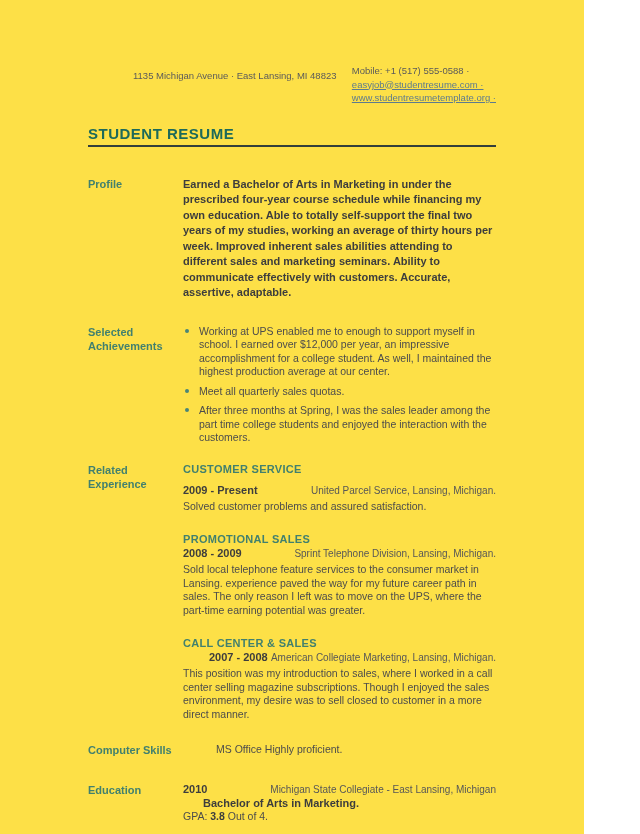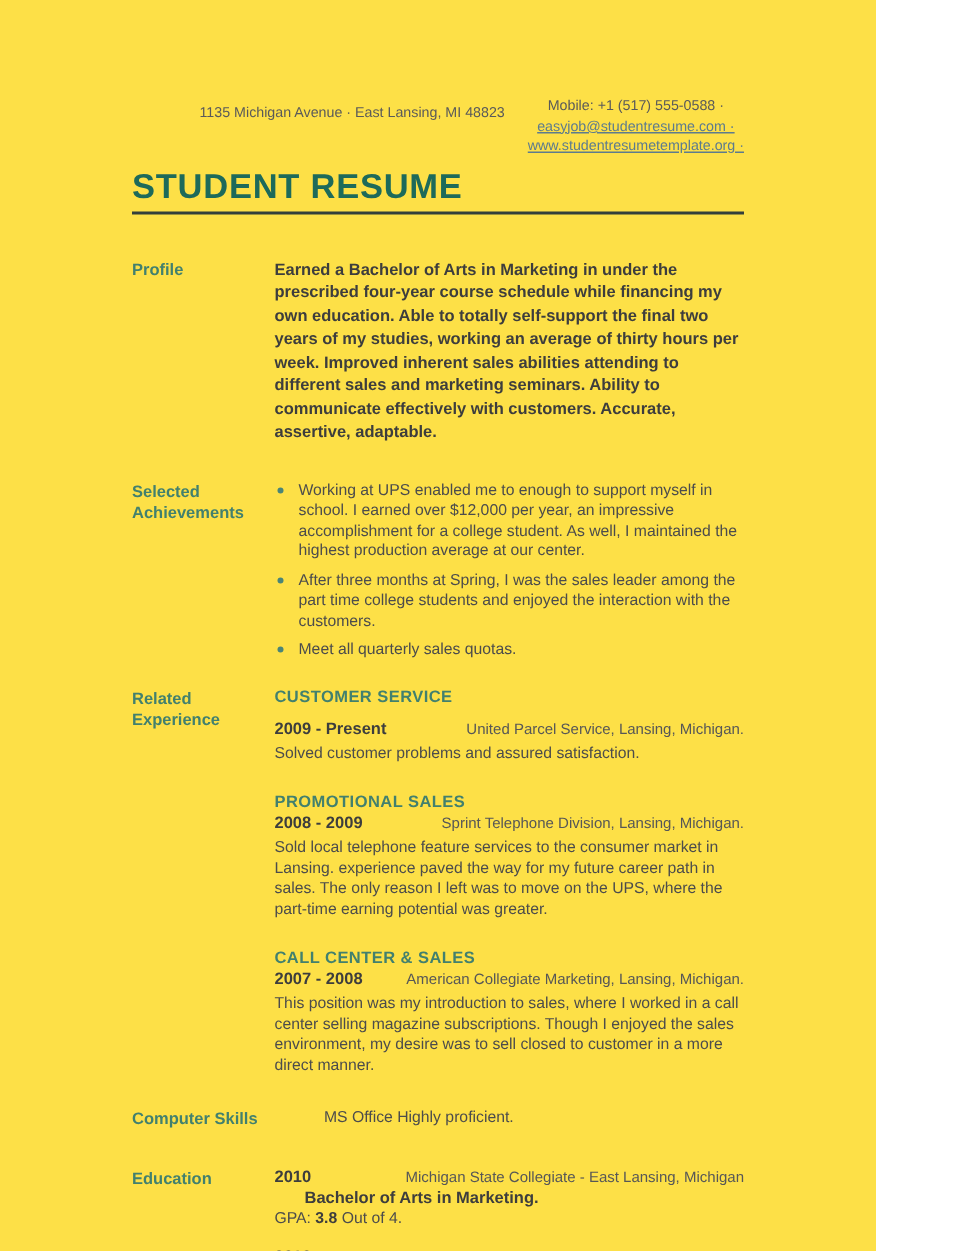--- a/index.html
+++ b/index.html
@@ -9,26 +9,26 @@
     background:#fde047;
     font-family:"Liberation Sans","DejaVu Sans",sans-serif;
     color:#4c4c4c;
     overflow:hidden;
     box-sizing:border-box;
     padding:64px 88px 0 88px;
   }
   
   .header{display:flex;justify-content:space-between;align-items:flex-start;}
   .address{font-size:9.5px;color:#5a5a5a;padding-left:45px;padding-top:6px;white-space:nowrap;}
-  .contact{font-size:9.5px;color:#5a5a5a;text-align:center;line-height:13.5px;}
+  .contact{font-size:9.5px;color:#5a5a5a;text-align:left;line-height:13.5px;}
   .contact a{color:#5d7b8e;text-decoration:underline;cursor:pointer;}
   
   .title{
-    margin-top:6px;
-    font-size:23px;font-weight:bold;letter-spacing:0.5px;
+    margin-top:20px;
+    font-size:15px;font-weight:bold;letter-spacing:0.5px;
     color:#1d6a5a;
   }
   .title-rule{border-bottom:2px solid #333f3b;margin-top:3px;}
   
   .section{display:grid;grid-template-columns:95px 1fr;align-items:start;}
   .sec-label{
     font-size:11px;font-weight:bold;color:#42806e;line-height:14px;
     padding-right:0;
   }
   .profile-text{
@@ -84,22 +84,22 @@
 
   <div class="section mt-profile">
     <div class="sec-label">Profile</div>
     <div class="profile-text">Earned a Bachelor of Arts in Marketing in under the prescribed four-year course schedule while financing my own education. Able to totally self-support the final two years of my studies, working an average of thirty hours per week. Improved inherent sales abilities attending to different sales and marketing seminars. Ability to communicate effectively with customers. Accurate, assertive, adaptable.</div>
   </div>
 
   <div class="section mt-ach">
     <div class="sec-label">Selected Achievements</div>
     <ul class="bullets">
       <li><span class="dot"></span><span>Working at UPS enabled me to enough to support myself in school. I earned over $12,000 per year, an impressive accomplishment for a college student. As well, I maintained the highest production average at our center.</span></li>
+      <li><span class="dot"></span><span>Meet all quarterly sales quotas.</span></li>
       <li><span class="dot"></span><span>After three months at Spring, I was the sales leader among the part time college students and enjoyed the interaction with the customers.</span></li>
-      <li><span class="dot"></span><span>Meet all quarterly sales quotas.</span></li>
     </ul>
   </div>
 
   <div class="section mt-exp">
     <div class="sec-label">Related Experience</div>
     <div>
       <div class="job-heading">CUSTOMER SERVICE</div>
       <div class="date-row">
         <span class="dates">2009 - Present</span>
         <span class="loc">United Parcel Service, Lansing, Michigan.</span>
@@ -112,21 +112,21 @@
     <div class="job-heading">PROMOTIONAL SALES</div>
     <div class="date-row" style="margin-top:2px;">
       <span class="dates">2008 - 2009</span>
       <span class="loc">Sprint Telephone Division, Lansing, Michigan.</span>
     </div>
     <div class="job-desc">Sold local telephone feature services to the consumer market in Lansing. experience paved the way for my future career path in sales. The only reason I left was to move on the UPS, where the part-time earning potential was greater.</div>
   </div>
 
   <div class="job3 mt-job">
     <div class="job-heading">CALL CENTER &amp; SALES</div>
-    <div class="date-row" style="margin-top:2px;">
+    <div class="date-row" style="margin-top:2px;margin-left:26px;">
       <span class="dates">2007 - 2008</span>
       <span class="loc">American Collegiate Marketing, Lansing, Michigan.</span>
     </div>
     <div class="job-desc">This position was my introduction to sales, where I worked in a call center selling magazine subscriptions. Though I enjoyed the sales environment, my desire was to sell closed to customer in a more direct manner.</div>
   </div>
 
   <div class="section mt-skills">
     <div class="sec-label">Computer Skills</div>
     <div class="skills-text">MS Office Highly proficient.</div>
   </div>

